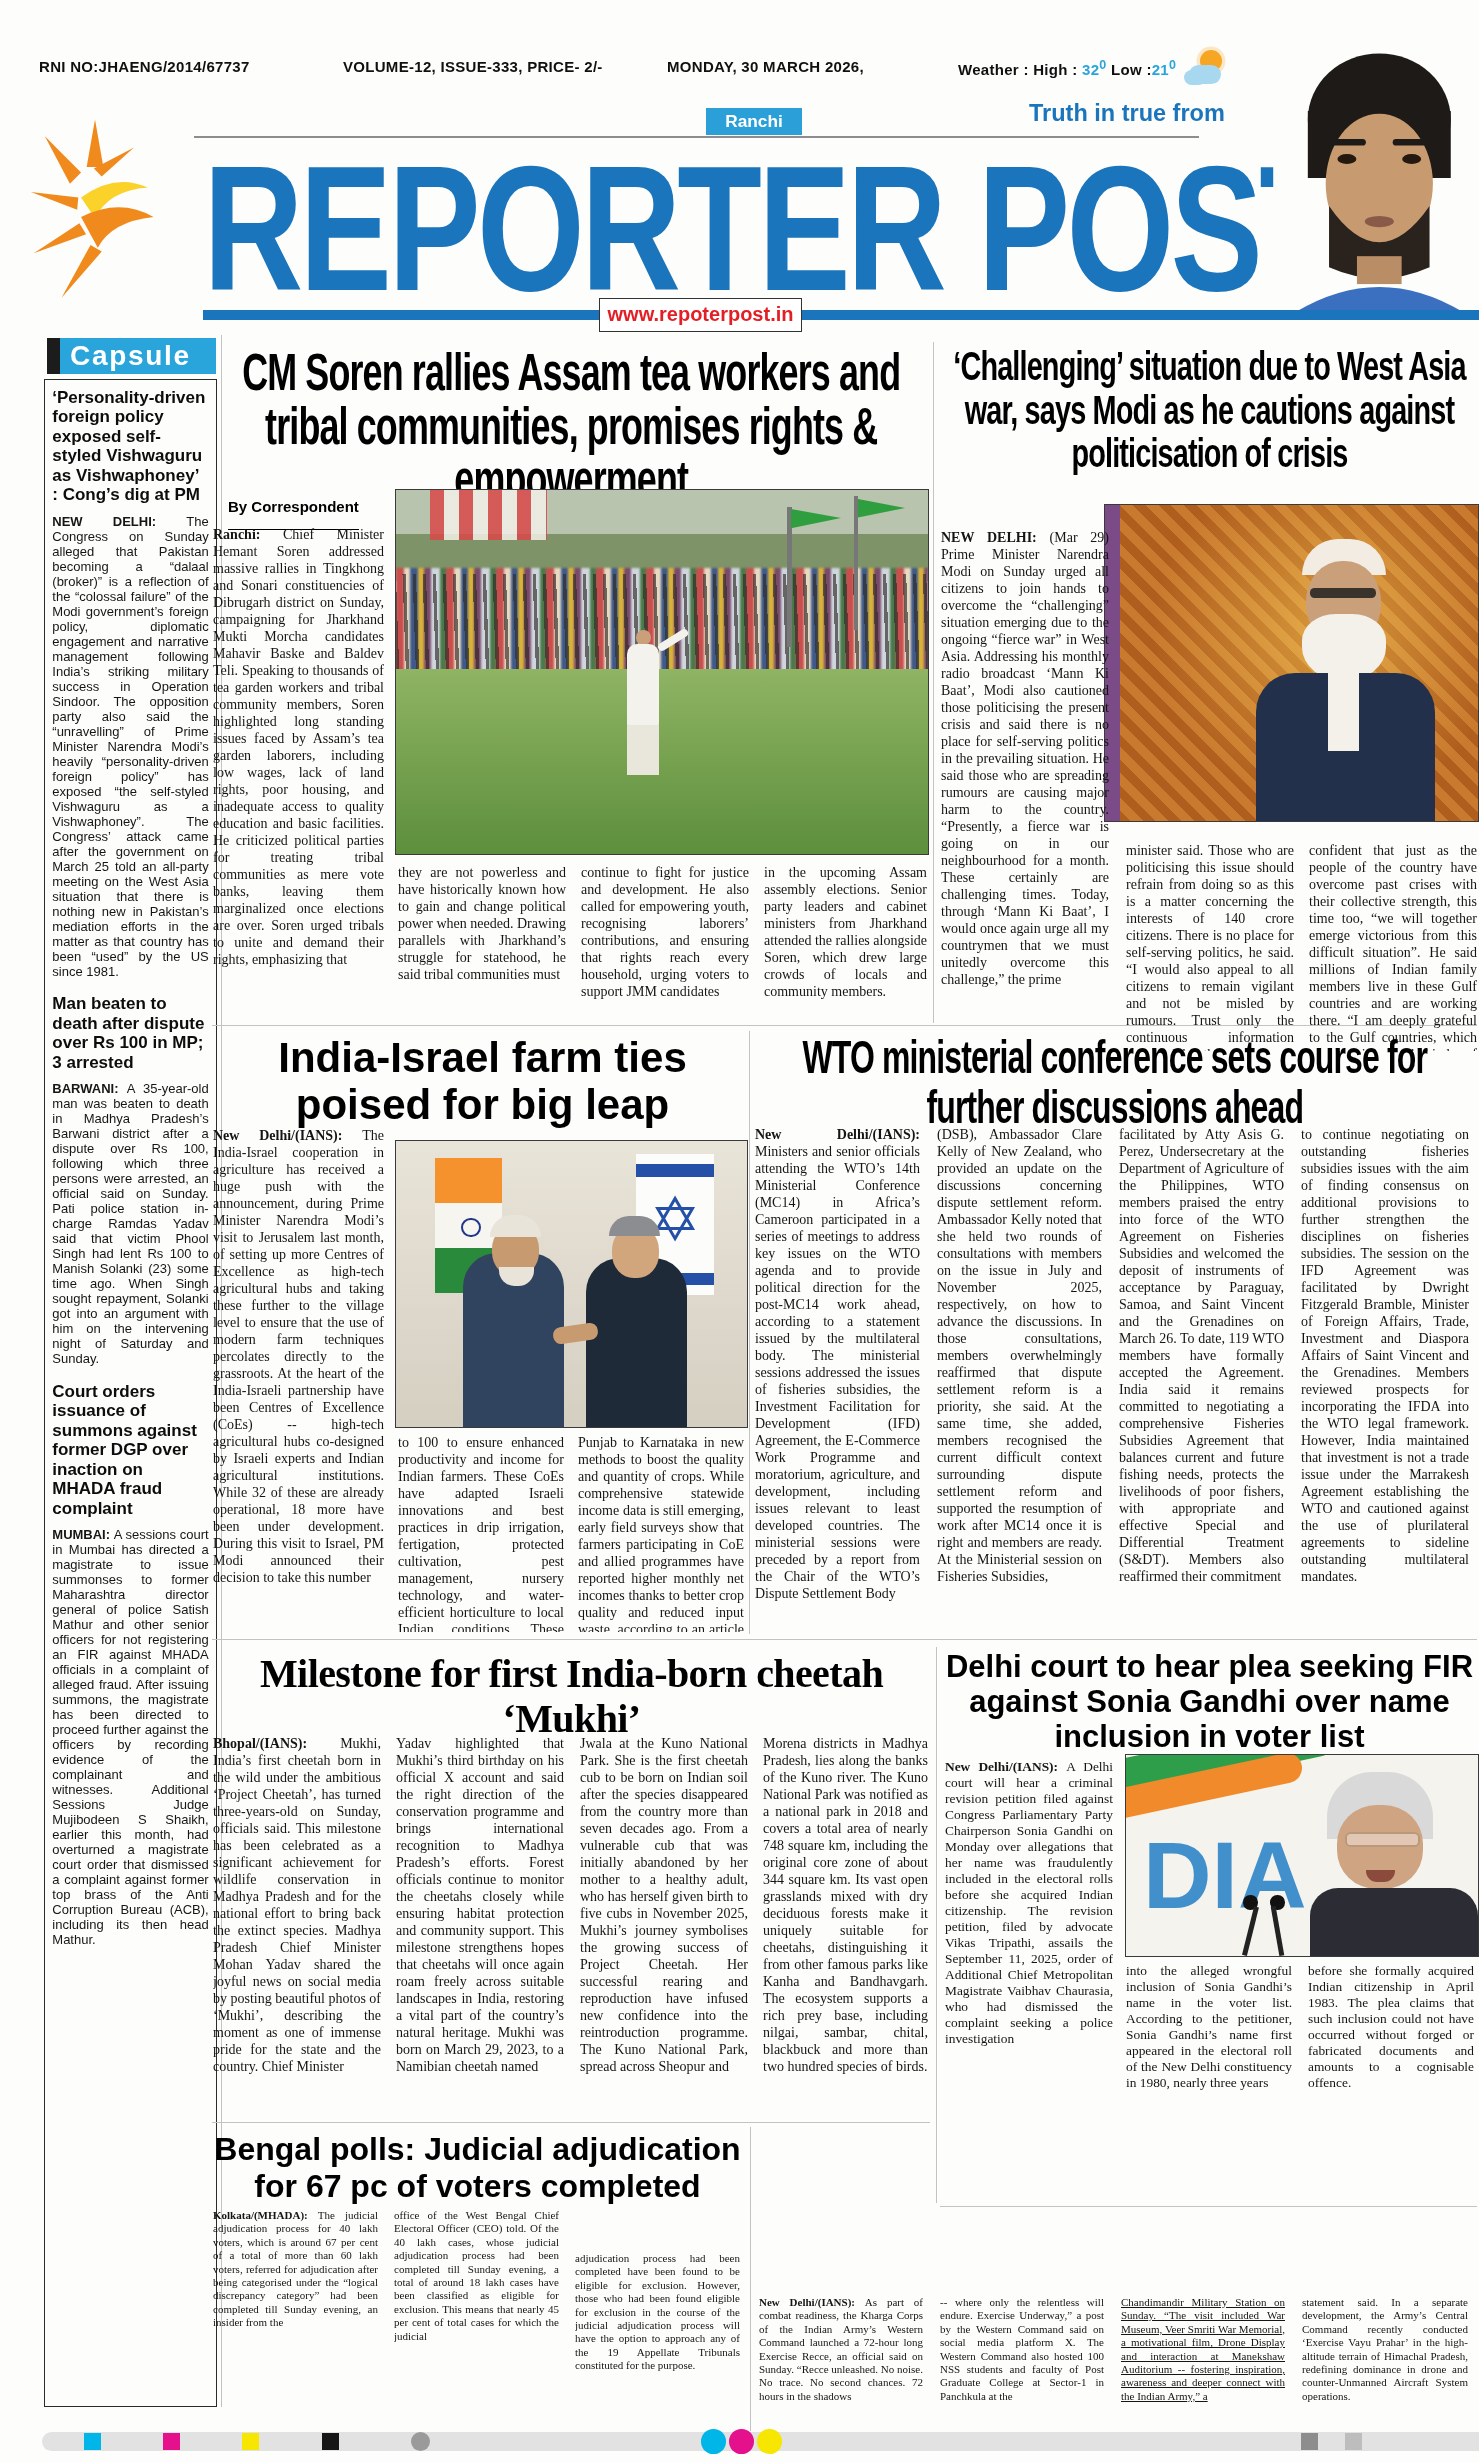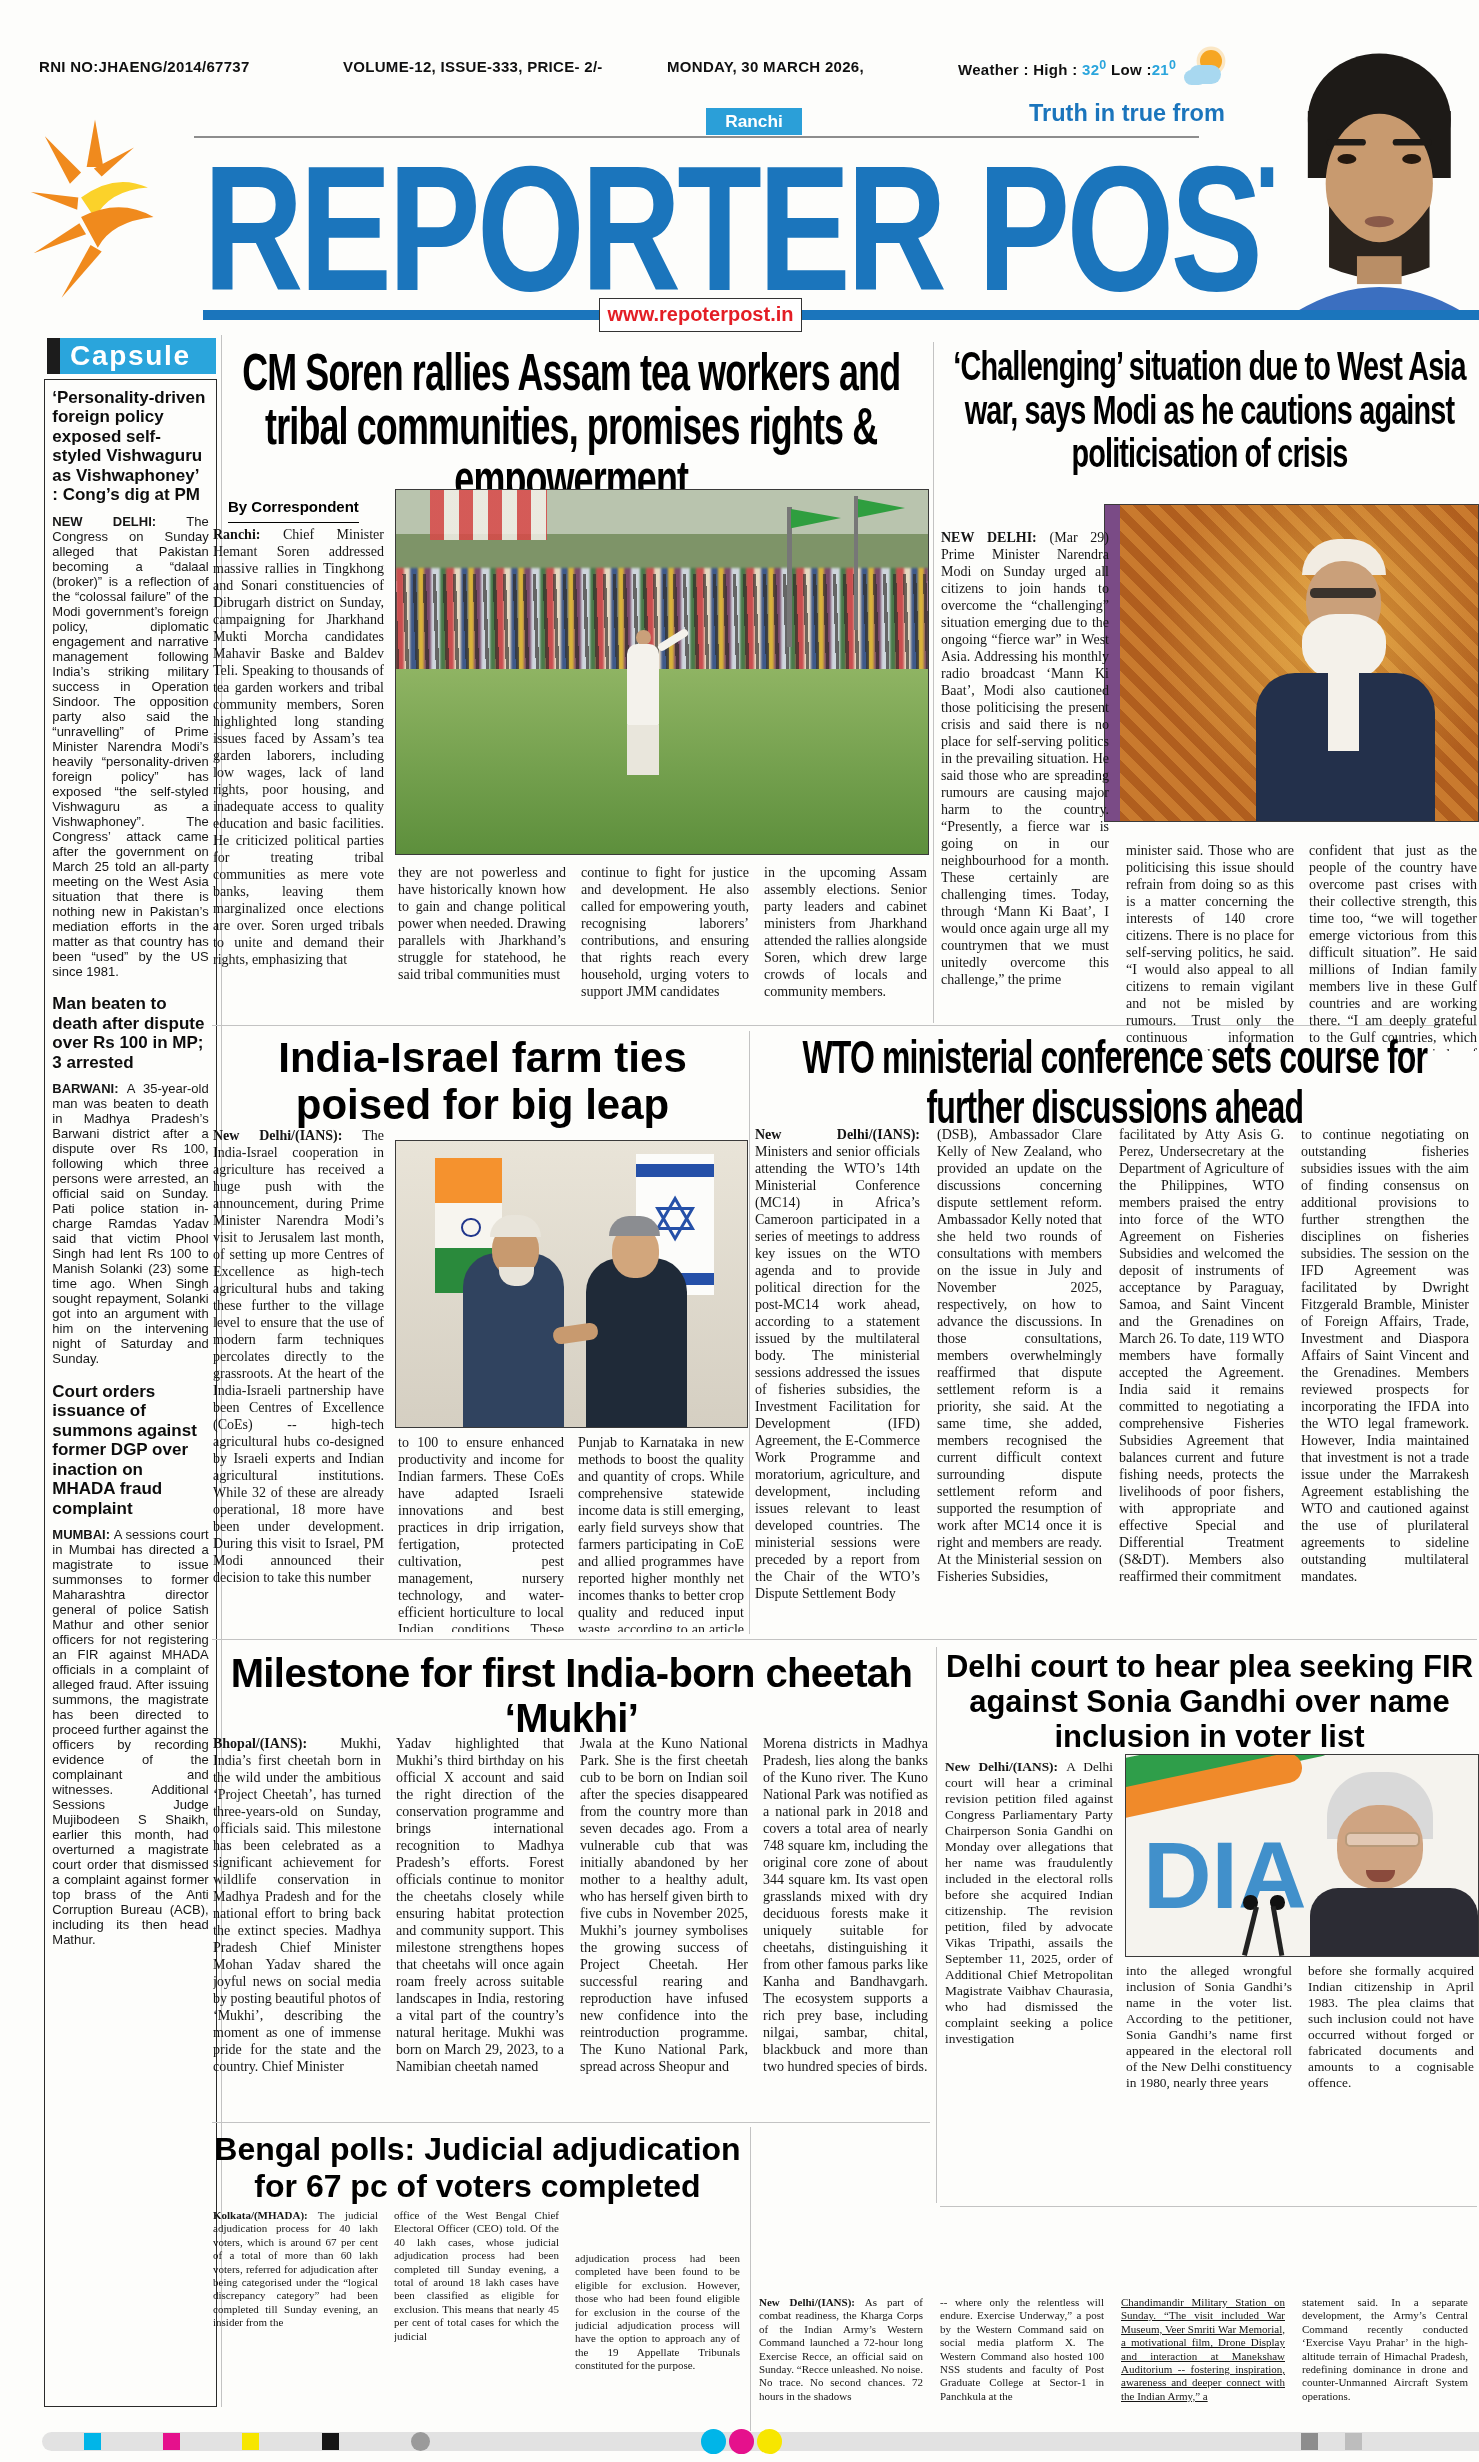--- a/index.html
+++ b/index.html
@@ -35,21 +35,21 @@
   .vrule{position:absolute;width:1.1px;background:#c3c3c3;}
   .hrule{position:absolute;height:1.1px;background:#c3c3c3;}
   
   .hl-cond{position:absolute;text-align:center;color:#000;}
   .hl-cond > span{display:block;width:128%;margin-left:-14%;
        font-family:"Liberation Sans",sans-serif;font-weight:900;
        transform:scale(0.78,1.12);transform-origin:center top;letter-spacing:-1.1px;}
   .hl-serif{position:absolute;text-align:center;color:#000;font-family:Liberation Sans, sans-serif;font-weight:bold;}
   .hl-sans{position:absolute;text-align:center;color:#000;font-family:"Liberation Sans",sans-serif;font-weight:bold;letter-spacing:-0.6px;}
   .byline{position:absolute;font:bold 15px/17px "Liberation Sans",sans-serif;color:#000;
-          border-bottom:1.7px solid #000;padding-bottom:7px;}
+          border-bottom:1.7px solid #000;padding-bottom:14px;}
   
   .col{position:absolute;text-align:justify;font:14px/17px "Liberation Serif",serif;color:#151515;overflow:hidden;}
   .col b{font-weight:bold;}
   .col.small{font-size:11px;line-height:13.4px;}
   .photo{position:absolute;border:1.1px solid #3a3a3a;overflow:hidden;background:#ddd;}
   
   .reg-bar{position:absolute;left:42px;top:2432px;width:1437px;height:19px;background:#e2e2e2;border-radius:10px 0 0 10px;}
   .reg-sq{position:absolute;top:2433px;width:17px;height:17px;}
   .reg-dot{position:absolute;border-radius:50%;}
   
@@ -215,21 +215,21 @@
   <div class="col" style="left:578px;top:1434px;width:166px;height:198px;">Punjab to Karnataka in new methods to boost the quality and quantity of crops. While comprehensive statewide income data is still emerging, early field surveys show that farmers participating in CoE and allied programmes have reported higher monthly net incomes thanks to better crop quality and reduced input waste, according to an article in The Diplomatist magazine.</div>
 
   <div class="hl-cond" style="left:755px;top:1033px;width:720px;font-size:41px;line-height:44px;">
     <span>WTO ministerial conference sets course for further discussions ahead</span>
   </div>
   <div class="col" style="left:755px;top:1126px;width:165px;height:505px;"><b>New Delhi/(IANS): </b><span>Ministers and senior officials attending the WTO’s 14th Ministerial Conference (MC14) in Africa’s Cameroon participated in a series of meetings to address key issues on the WTO agenda and to provide political direction for the post-MC14 work ahead, according to a statement issued by the multilateral body. The ministerial sessions addressed the issues of fisheries subsidies, the Investment Facilitation for Development (IFD) Agreement, the E-Commerce Work Programme and moratorium, agriculture, and development, including issues relevant to least developed countries. The ministerial sessions were preceded by a report from the Chair of the WTO’s Dispute Settlement Body</span></div>
   <div class="col" style="left:937px;top:1126px;width:165px;height:505px;">(DSB), Ambassador Clare Kelly of New Zealand, who provided an update on the discussions concerning dispute settlement reform. Ambassador Kelly noted that she held two rounds of consultations with members on the issue in July and November 2025, respectively, on how to advance the discussions. In those consultations, members overwhelmingly reaffirmed that dispute settlement reform is a priority, she said. At the same time, she added, members recognised the current difficult context surrounding dispute settlement reform and supported the resumption of work after MC14 once it is right and members are ready. At the Ministerial session on Fisheries Subsidies,</div>
   <div class="col" style="left:1119px;top:1126px;width:165px;height:505px;">facilitated by Atty Asis G. Perez, Undersecretary at the Department of Agriculture of the Philippines, WTO members praised the entry into force of the WTO Agreement on Fisheries Subsidies and welcomed the deposit of instruments of acceptance by Paraguay, Samoa, and Saint Vincent and the Grenadines on March 26. To date, 119 WTO members have formally accepted the Agreement. India said it remains committed to negotiating a comprehensive Fisheries Subsidies Agreement that balances current and future fishing needs, protects the livelihoods of poor fishers, with appropriate and effective Special and Differential Treatment (S&amp;DT). Members also reaffirmed their commitment</div>
   <div class="col" style="left:1301px;top:1126px;width:168px;height:505px;">to continue negotiating on outstanding fisheries subsidies issues with the aim of finding consensus on additional provisions to further strengthen the disciplines on fisheries subsidies. The session on the IFD Agreement was facilitated by Dwright Fitzgerald Bramble, Minister of Foreign Affairs, Trade, Investment and Diaspora Affairs of Saint Vincent and the Grenadines. Members reviewed prospects for incorporating the IFDA into the WTO legal framework. However, India maintained that investment is not a trade issue under the Marrakesh Agreement establishing the WTO and cautioned against the use of plurilateral agreements to sideline outstanding multilateral mandates.</div>
 
-  <div class="hl-sans" style="left:219px;top:1651px;width:705px;font-size:40px;line-height:45px;">Milestone for first India-born cheetah ‘Mukhi’</div>
+  <div class="hl-sans" style="left:219px;top:1651px;width:705px;font-size:40px;line-height:45px;font-family:Liberation Serif, serif;">Milestone for first India-born cheetah ‘Mukhi’</div>
   <div class="col" style="left:213px;top:1735px;width:168px;height:385px;"><b>Bhopal/(IANS): </b><span>Mukhi, India’s first cheetah born in the wild under the ambitious ‘Project Cheetah’, has turned three-years-old on Sunday, officials said. This milestone has been celebrated as a significant achievement for wildlife conservation in Madhya Pradesh and for the national effort to bring back the extinct species. Madhya Pradesh Chief Minister Mohan Yadav shared the joyful news on social media by posting beautiful photos of ‘Mukhi’, describing the moment as one of immense pride for the state and the country. Chief Minister</span></div>
   <div class="col" style="left:396px;top:1735px;width:168px;height:385px;">Yadav highlighted that Mukhi’s third birthday on his official X account and said the right direction of the conservation programme and brings international recognition to Madhya Pradesh’s efforts. Forest officials continue to monitor the cheetahs closely while ensuring habitat protection and community support. This milestone strengthens hopes that cheetahs will once again roam freely across suitable landscapes in India, restoring a vital part of the country’s natural heritage. Mukhi was born on March 29, 2023, to a Namibian cheetah named</div>
   <div class="col" style="left:580px;top:1735px;width:168px;height:385px;">Jwala at the Kuno National Park. She is the first cheetah cub to be born on Indian soil after the species disappeared from the country more than seven decades ago. From a vulnerable cub that was initially abandoned by her mother to a healthy adult, who has herself given birth to five cubs in November 2025, Mukhi’s journey symbolises the growing success of Project Cheetah. Her successful rearing and reproduction have infused new confidence into the reintroduction programme. The Kuno National Park, spread across Sheopur and</div>
   <div class="col" style="left:763px;top:1735px;width:165px;height:385px;">Morena districts in Madhya Pradesh, lies along the banks of the Kuno river. The Kuno National Park was notified as a national park in 2018 and covers a total area of nearly 748 square km, including the original core zone of about 344 square km. Its vast open grasslands mixed with dry deciduous forests make it uniquely suitable for cheetahs, distinguishing it from other famous parks like Kanha and Bandhavgarh. The ecosystem supports a rich prey base, including nilgai, sambar, chital, blackbuck and more than two hundred species of birds.</div>
 
   <div class="hl-serif" style="left:945px;top:1649px;width:529px;font-size:31px;line-height:35px;">Delhi court to hear plea seeking FIR against Sonia Gandhi over name inclusion in voter list</div>
 
   <div class="photo" style="left:1125px;top:1754px;width:352px;height:201px;">
     <div class="scene" style="background:#f5f3ee;"></div>
     <div class="abs" style="left:-22px;top:-17px;width:235px;height:39px;background:#2f9e4a;transform:rotate(-12deg);border-radius:22px;"></div>

